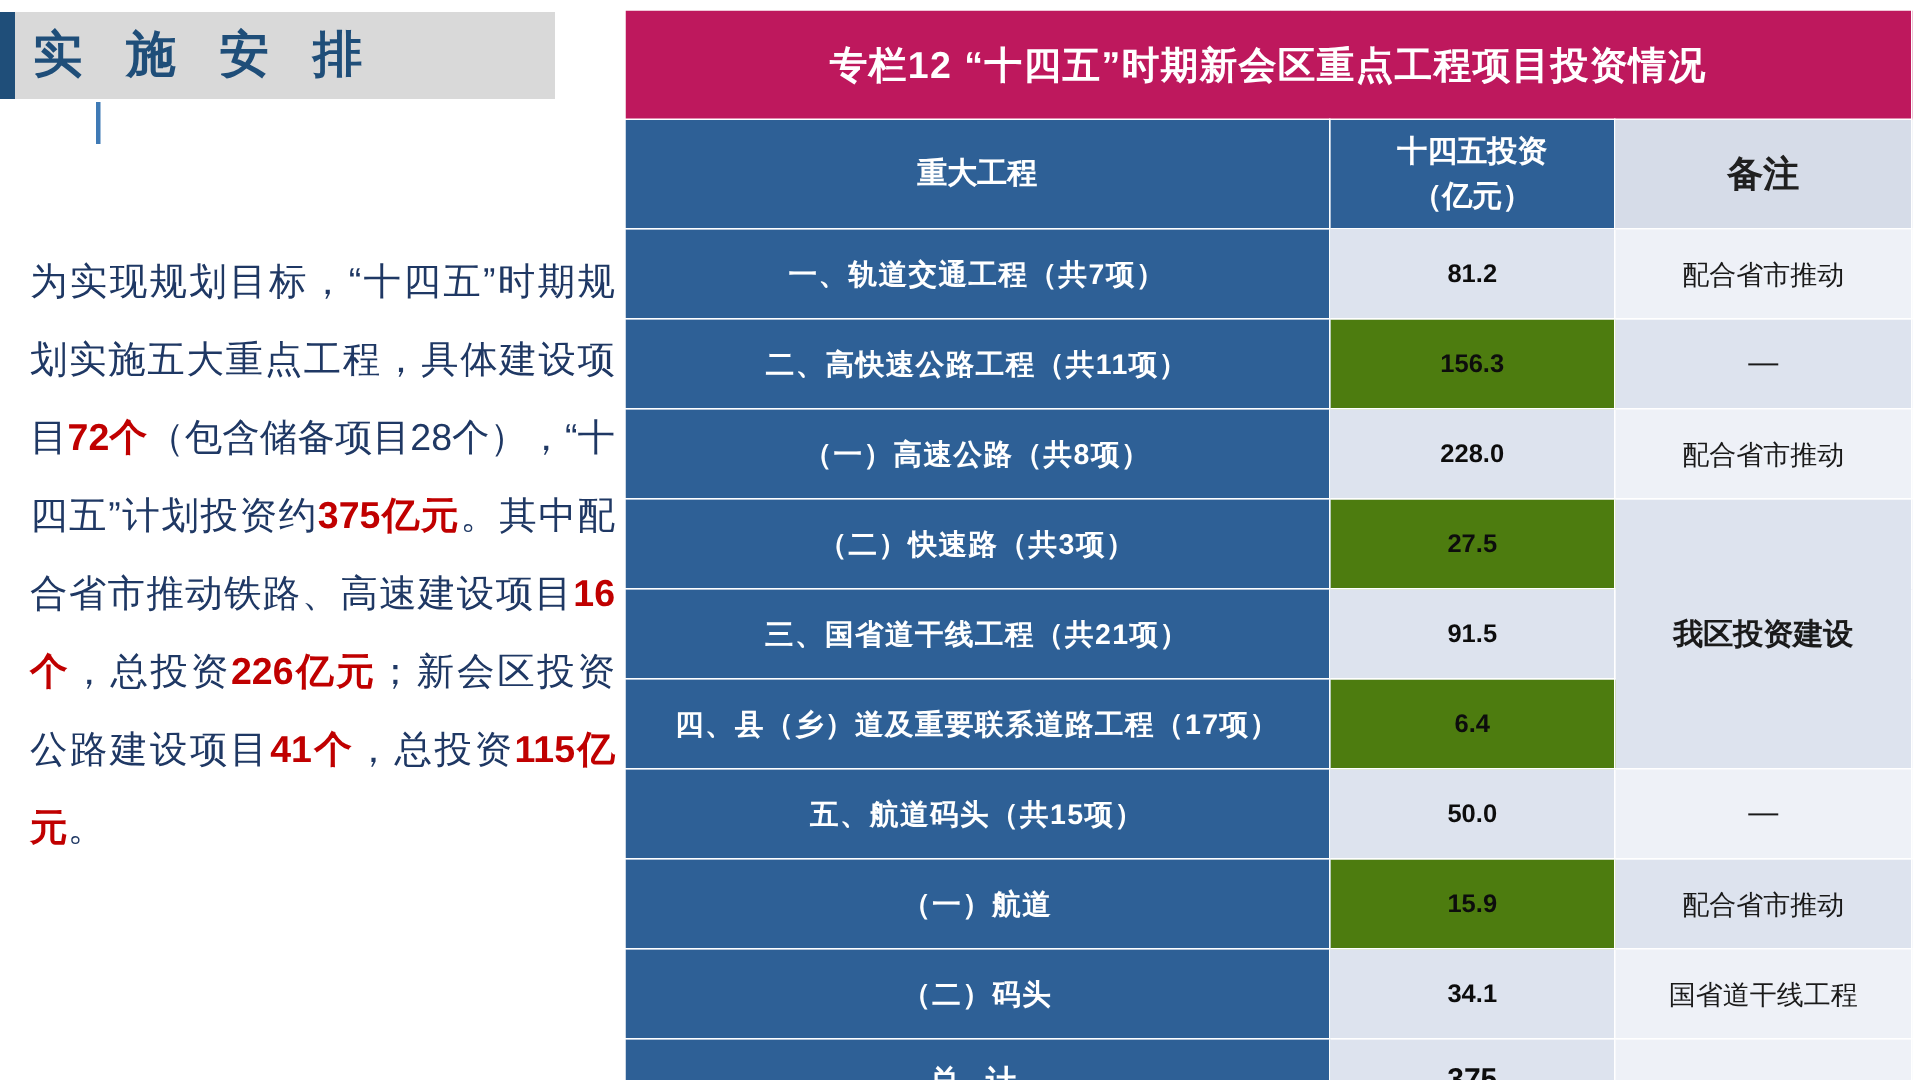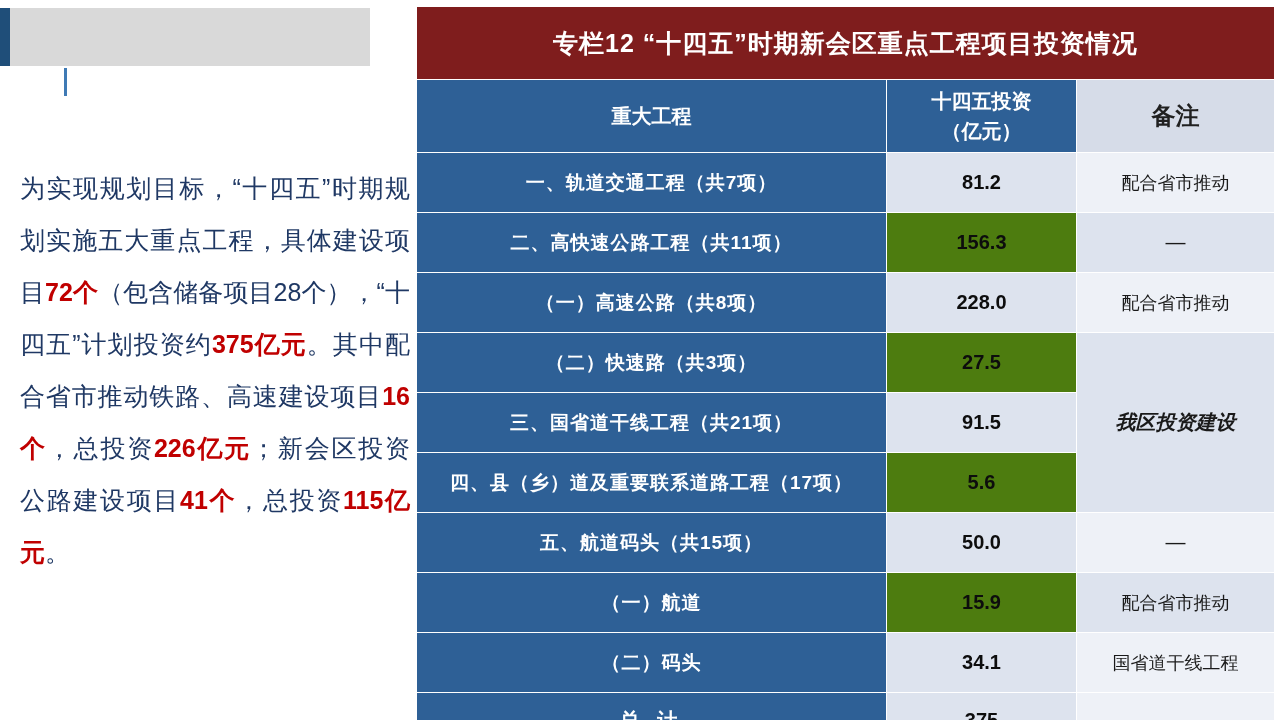--- a/index.html
+++ b/index.html
@@ -89,21 +89,21 @@
     width: 858px;
     table-layout: fixed;
   }
   table.report td {
     border: 1px solid #ffffff;
     text-align: center;
     vertical-align: middle;
     font-family: "Liberation Sans", "DejaVu Sans", sans-serif;
   }
   .banner {
-    background: #7f1d1d;
+    background: #be185d;
     color: #ffffff;
     font-size: 25px;
     font-weight: bold;
     height: 70px;
     letter-spacing: 1px;
   }
   .hdr-dark {
     background: #2e6096;
     color: #ffffff;
     font-size: 20px;
@@ -123,40 +123,39 @@
     color: #ffffff;
     font-size: 19px;
     font-weight: bold;
     height: 57px;
     letter-spacing: 1px;
     margin-top: 12px;
   }
   .cell-val {
     background: #dde3ee;
     color: #0d0d0d;
-    font-size: 20px;
+    font-size: 17px;
     font-weight: bold;
     height: 57px;
   }
   .cell-val.alt {
     background: #4d7c0f;
   }
   .cell-note {
     background: #eef1f7;
     color: #1a1a1a;
     font-size: 18px;
     height: 57px;
   }
   .cell-note.alt {
     background: #dde3ee;
   }
   .cell-note.strong {
     font-weight: bold;
     font-size: 20px;
-    font-style: italic;
   }
   .total-name {
     background: #2e6096;
     color: #ffffff;
     font-size: 20px;
     font-weight: bold;
     height: 52px;
     letter-spacing: 6px;
   }
   .total-val {
@@ -174,20 +173,21 @@
     font-size: 20px;
   }
 </style>
 </head>
 <body>
 
 <div class="left-panel">
 
   <div class="title-band"></div>
   <div class="title-bar-accent"></div>
+  <div class="title-text">实 施 安 排</div>
   <div class="title-underline"></div>
 
   <div class="body-text"><span>为实现规划目标，“十四五”时期规划实施五大重点工程，具体建设项目</span><span class="hl">72个</span><span>（包含储备项目28个），“十四五”计划投资约</span><span class="hl">375亿元</span><span>。其中配合省市推动铁路、高速建设项目</span><span class="hl">16个</span><span>，总投资</span><span class="hl">226亿元</span><span>；新会区投资公路建设项目</span><span class="hl">41个</span><span>，总投资</span><span class="hl">115亿元</span><span>。</span></div>
 
 </div>
 
 <div class="table-wrap">
   <table class="report">
     <colgroup>
       <col style="width:470px">
@@ -231,21 +231,21 @@
         <td class="cell-note alt strong" rowspan="3">我区投资建设</td>
       </tr>
 
       <tr>
         <td class="cell-name">三、国省道干线工程（共21项）</td>
         <td class="cell-val">91.5</td>
       </tr>
 
       <tr>
         <td class="cell-name">四、县（乡）道及重要联系道路工程（17项）</td>
-        <td class="cell-val alt">5.6</td>
+        <td class="cell-val alt">6.4</td>
       </tr>
 
       <tr>
         <td class="cell-name">五、航道码头（共15项）</td>
         <td class="cell-val">50.0</td>
         <td class="cell-note dash">—</td>
       </tr>
 
       <tr>
         <td class="cell-name">（一）航道</td>

